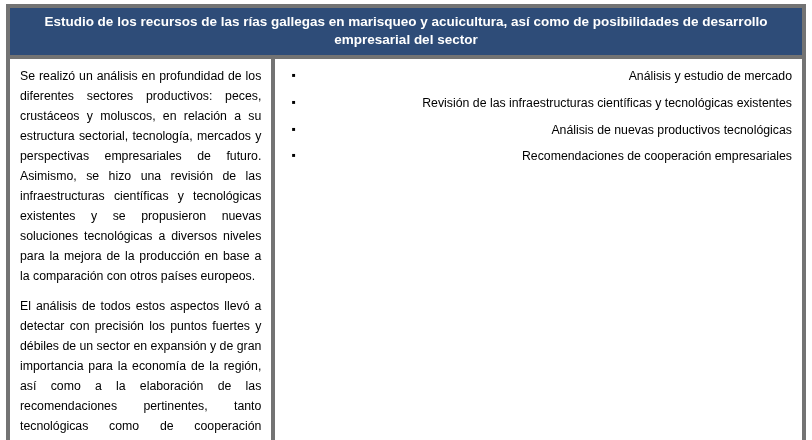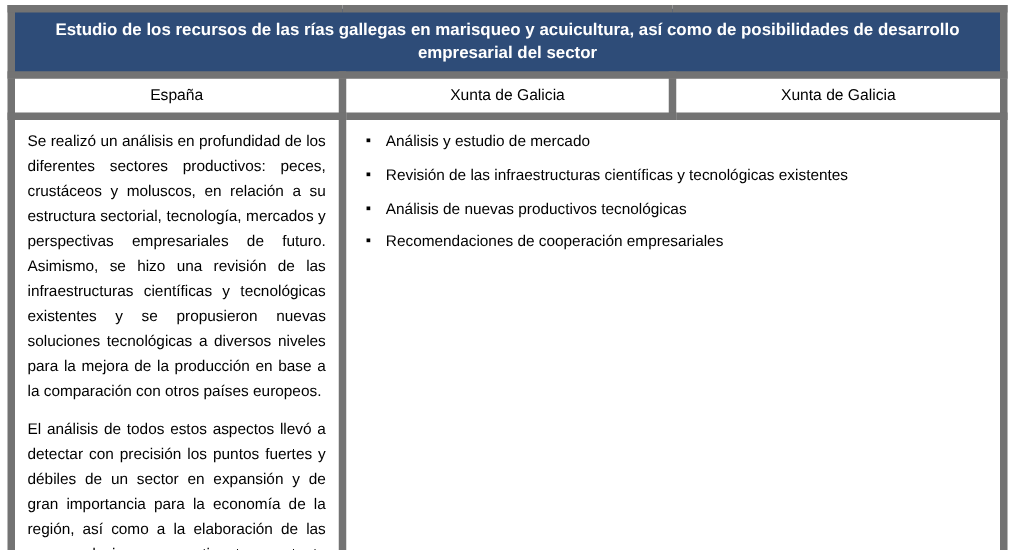--- a/index.html
+++ b/index.html
@@ -14,21 +14,21 @@
     color: #000000;
     overflow: hidden;
   }
   .doc-table {
     width: 800px;
     margin: 4px auto 0 auto;
     border-collapse: collapse;
     table-layout: fixed;
   }
   .doc-table td, .doc-table th {
-    border: 6px solid #737373;
+    border: 4px solid #737373;
     vertical-align: top;
   }
   .title-cell {
     background: #2e4c78;
     color: #ffffff;
     font-weight: bold;
     font-size: 13.5px;
     text-align: center;
     padding: 5px 14px 6px 14px;
     line-height: 1.35;
@@ -73,20 +73,21 @@
   }
   .services-list {
     margin: 0;
     padding: 0 0 0 26px;
     list-style: none;
   }
   .services-list li {
     position: relative;
     margin: 0 0 7px 0;
     padding-left: 0;
+    text-align: right;
   }
   .services-list li:before {
     content: "\25AA";
     position: absolute;
     left: -16px;
     top: -1px;
     font-size: 12px;
     color: #000000;
   }
   .col-left { width: 338px; }
@@ -94,25 +95,20 @@
 </style>
 </head>
 <body>
 
 <table class="doc-table">
   <tbody>
     <tr>
       <td class="title-cell" colspan="3">Estudio de los recursos de las rías gallegas en marisqueo y acuicultura, así como de posibilidades de desarrollo empresarial del sector</td>
     </tr>
     <tr>
-      <td class="val-cell">España</td>
-      <td class="val-cell">Xunta de Galicia</td>
-      <td class="val-cell">Xunta de Galicia</td>
-    </tr>
-    <tr>
       <td class="body-cell col-left">
         <p>Se realizó un análisis en profundidad de los diferentes sectores productivos: peces, crustáceos y moluscos, en relación a su estructura sectorial, tecnología, mercados y perspectivas empresariales de futuro. Asimismo, se hizo una revisión de las infraestructuras científicas y tecnológicas existentes y se propusieron nuevas soluciones tecnológicas a diversos niveles para la mejora de la producción en base a la comparación con otros países europeos.</p>
         <p>El análisis de todos estos aspectos llevó a detectar con precisión los puntos fuertes y débiles de un sector en expansión y de gran importancia para la economía de la región, así como a la elaboración de las recomendaciones pertinentes, tanto tecnológicas como de cooperación internacional.</p>
       </td>
       <td class="services-cell col-right" colspan="2">
         <ul class="services-list">
           <li>Análisis y estudio de mercado</li>
           <li>Revisión de las infraestructuras científicas y tecnológicas existentes</li>
           <li>Análisis de nuevas productivos tecnológicas</li>
           <li>Recomendaciones de cooperación empresariales</li>

